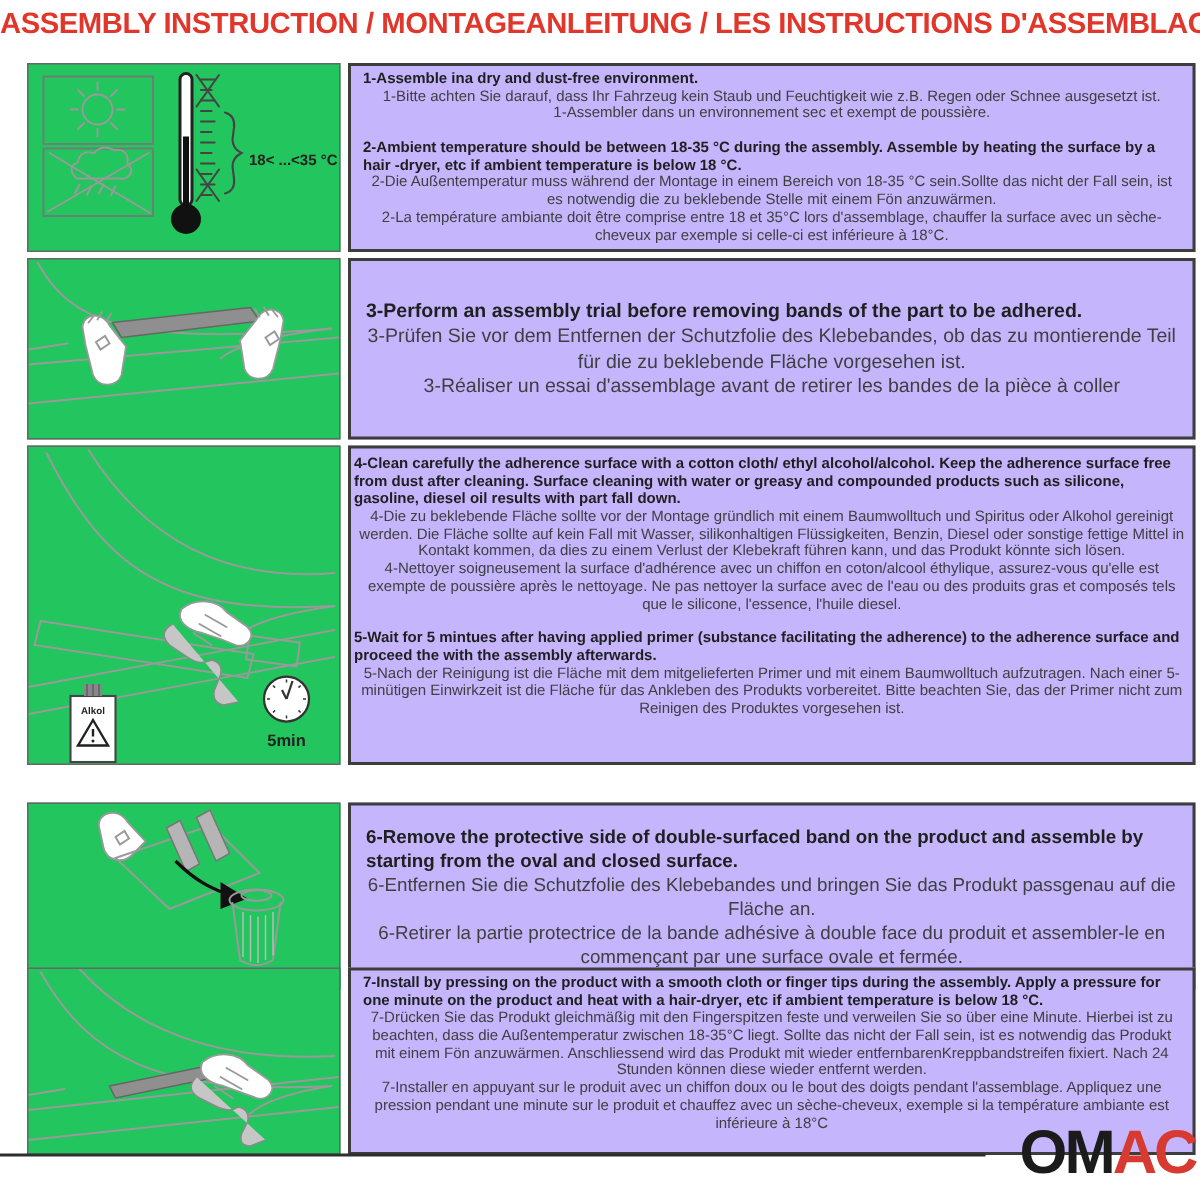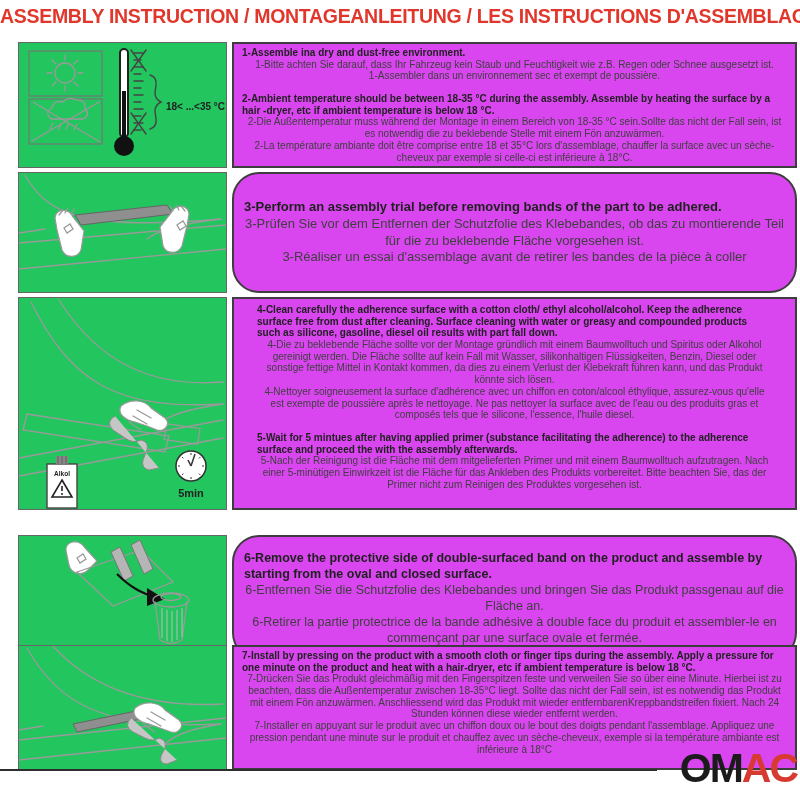--- a/index.html
+++ b/index.html
@@ -11,31 +11,31 @@
     position:absolute;top:5px;left:0;width:800px;text-align:center;
     font-size:19.5px;font-weight:800;letter-spacing:-0.3px;color:#e1362b;
     white-space:nowrap;
   }
   .row{position:absolute;left:18px;width:779px;display:flex;}
   .ill-cell{
     width:209px;flex:0 0 209px;border:1px solid #666;background:#22c55e;
     box-sizing:border-box;overflow:hidden;
   }
   .text-cell{
-    flex:1;margin-left:5px;border:2px solid #3d3d3d;background:#d946ef;
+    flex:1;margin-left:5px;border:2px solid #3d3d3d;background:#c4b5fd;
     box-sizing:border-box;overflow:hidden;
   }
   .r1{top:42px;height:126px;}
   .r2{top:172px;height:121px;}
   .r3{top:297px;height:213px;}
   .r4{top:535px;height:125px;}
   .r5{top:645px;height:125px;}
   .pad-sm{padding:3px 8px;}
-  .pad-md{padding:5px 23px;}
-  .center-v{display:flex;flex-direction:column;justify-content:center;padding:6px 10px;border-radius:27px;}
+  .pad-md{padding:5px 2px;}
+  .center-v{display:flex;flex-direction:column;justify-content:center;padding:6px 10px;}
   .text-sm{font-size:10px;line-height:1.17;}
   .text-lg{font-size:13px;line-height:1.3;}
   .text-md{font-size:12.5px;line-height:1.28;}
   .en{font-weight:bold;color:#1f1f1f;}
   .de,.fr{font-weight:normal;color:#3f3f3f;text-align:center;}
   .item + .item{margin-top:11px;}
   .footer-rule{position:absolute;top:769px;left:0;width:657px;height:2px;background:#2e2e2e;}
   .logo{
     position:absolute;top:748px;right:3px;font-size:41px;font-weight:800;
     letter-spacing:-2px;line-height:1;font-family:"Liberation Sans",sans-serif;

